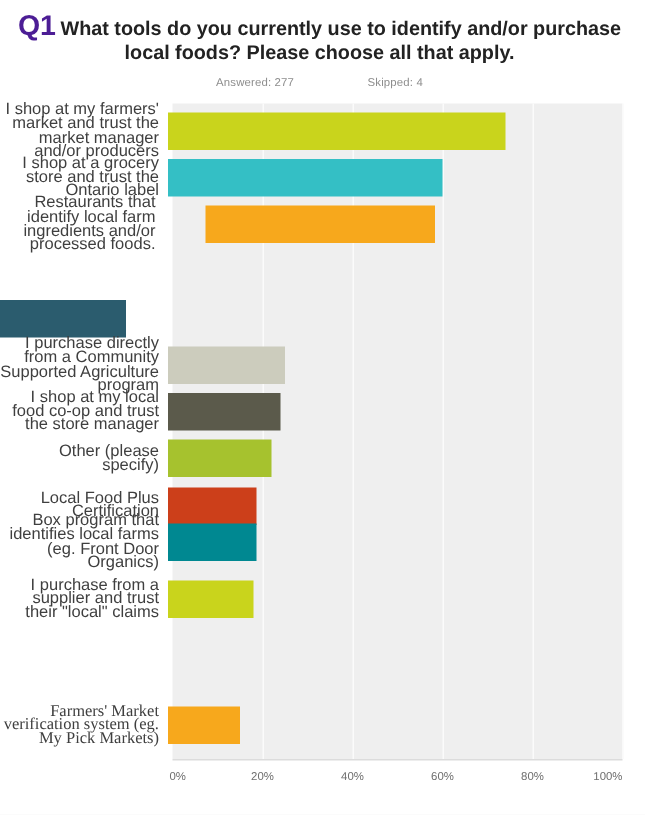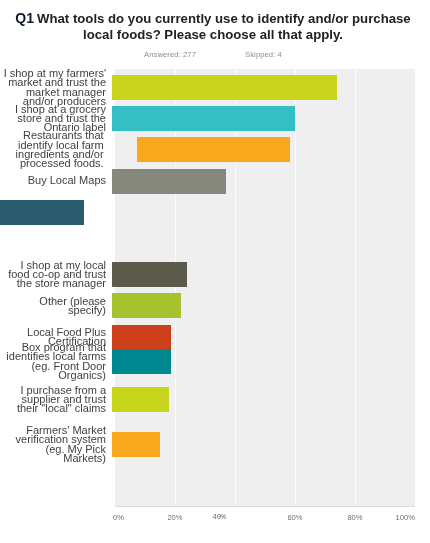--- a/index.html
+++ b/index.html
@@ -23,23 +23,23 @@
   }
   .question-line {
     font-size: 13.2px;
     font-weight: bold;
     line-height: 16px;
     color: #222222;
     text-align: center;
     margin: 0;
   }
   .qnum {
-    color: #0f172a;
+    color: #4c1d95;
     font-weight: bold;
-    font-size: 14px;
+    font-size: 19px;
     margin-right: 3px;
   }
   .meta {
     margin-top: 7px;
     font-size: 7.6px;
     color: #8d8d8d;
     letter-spacing: 0.1px;
   }
   .meta .meta-skipped { margin-left: 13px; padding-left: 36px; }
 
@@ -166,29 +166,29 @@
         <div class="bar-track">
           <div class="bar" title="61%" style="width: 183px; background: rgb(52, 191, 197);"></div>
         </div>
       </div>
       <div class="row" style="top: 68.4px; gap: 27px;">
         <div class="row-label">Restaurants that identify local farm ingredients and/or processed foods.</div>
         <div class="bar-track">
           <div class="bar" title="51%" style="width: 153px; background: rgb(247, 168, 28);"></div>
         </div>
       </div>
-      <div class="row" style="top: 99.6px;">
-        <div class="row-label">Buy Local Maps</div>
-        <div class="bar-track">
-          <div class="bar" title="38%" style="width: 114px; background: rgb(135, 136, 124);"></div>
-        </div>
-      </div>
       <div class="row" style="top: 130.8px;">
         <div class="bar-track">
           <div class="bar" title="28%" style="width: 84px; background: rgb(43, 92, 110);"></div>
+        </div>
+      </div>
+      <div class="row" style="top: 162px;">
+        <div class="row-label">I purchase directly from a Community Supported Agriculture program</div>
+        <div class="bar-track">
+          <div class="bar" title="26%" style="width: 78px; background: rgb(204, 204, 189);"></div>
         </div>
       </div>
       <div class="row" style="top: 193.2px;">
         <div class="row-label">I shop at my local food co-op and trust the store manager</div>
         <div class="bar-track">
           <div class="bar" title="25%" style="width: 75px; background: rgb(91, 90, 75);"></div>
         </div>
       </div>
       <div class="row" style="top: 224.4px;">
         <div class="row-label">Other (please specify)</div>
@@ -207,31 +207,31 @@
         <div class="bar-track">
           <div class="bar" title="19.5%" style="width: 58.5px; background: rgb(0, 136, 145);"></div>
         </div>
       </div>
       <div class="row" style="top: 318px;">
         <div class="row-label">I purchase from a supplier and trust their "local" claims</div>
         <div class="bar-track">
           <div class="bar" title="19%" style="width: 57px; background: rgb(201, 212, 28);"></div>
         </div>
       </div>
-      <div class="row" style="top: 363px;">
+      <div class="row" style="top: 402px; font-family: Liberation Serif, serif;">
         <div class="row-label">Farmers' Market verification system (eg. My Pick Markets)</div>
         <div class="bar-track">
           <div class="bar" title="16%" style="width: 48px; background: rgb(247, 168, 28);"></div>
         </div>
       </div>
     </div>
   <div class="axis">
     <div class="axis-line"></div>
     <div id="ticks">
         <div class="tick first" style="left: 0px;">0%</div>
         <div class="tick" style="left: 60px;">20%</div>
-        <div class="tick" style="left: 104px; font-family: Liberation Mono, monospace;">40%</div>
+        <div class="tick" style="left: 120px;">40%</div>
         <div class="tick" style="left: 180px;">60%</div>
         <div class="tick" style="left: 240px;">80%</div>
         <div class="tick last" style="left: 300px;">100%</div>
       </div>
   </div>
 </div>
 
 </body></html>

